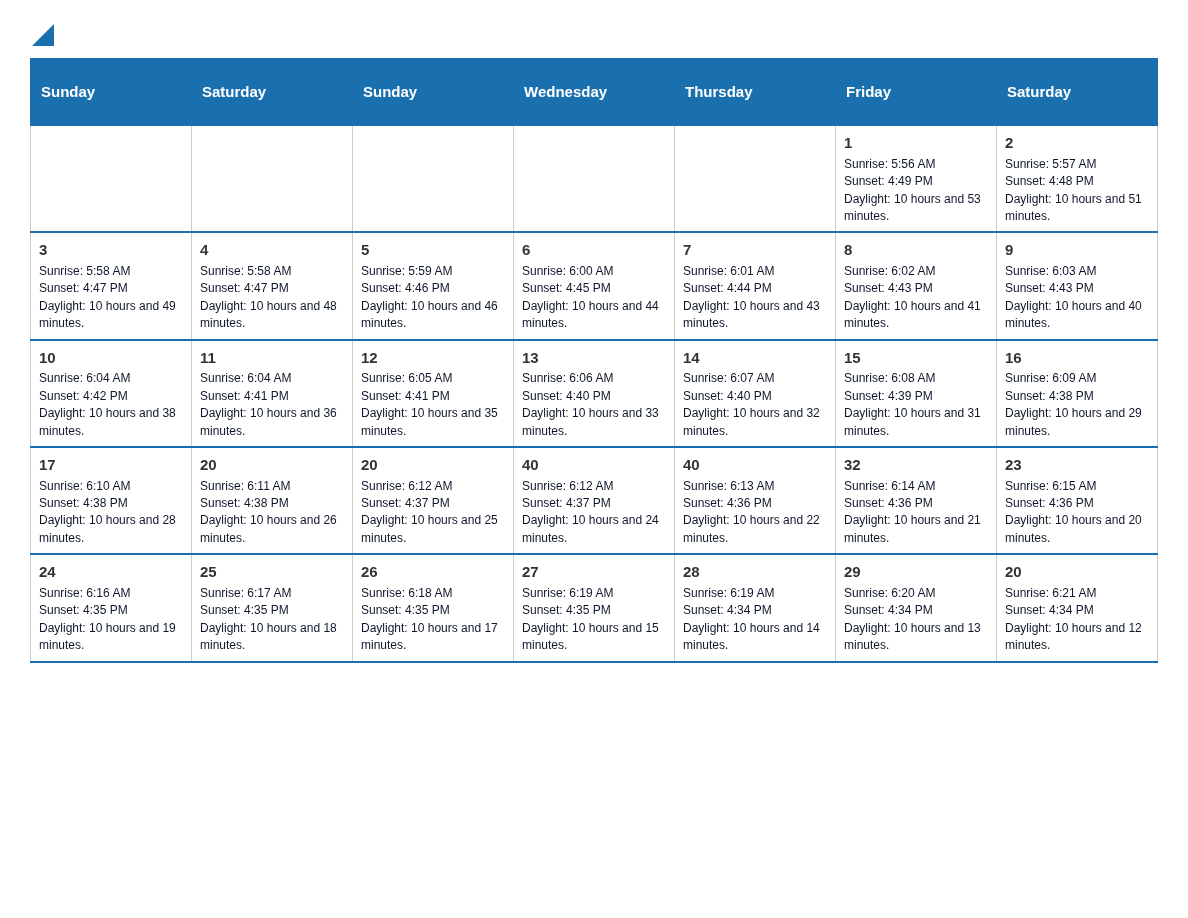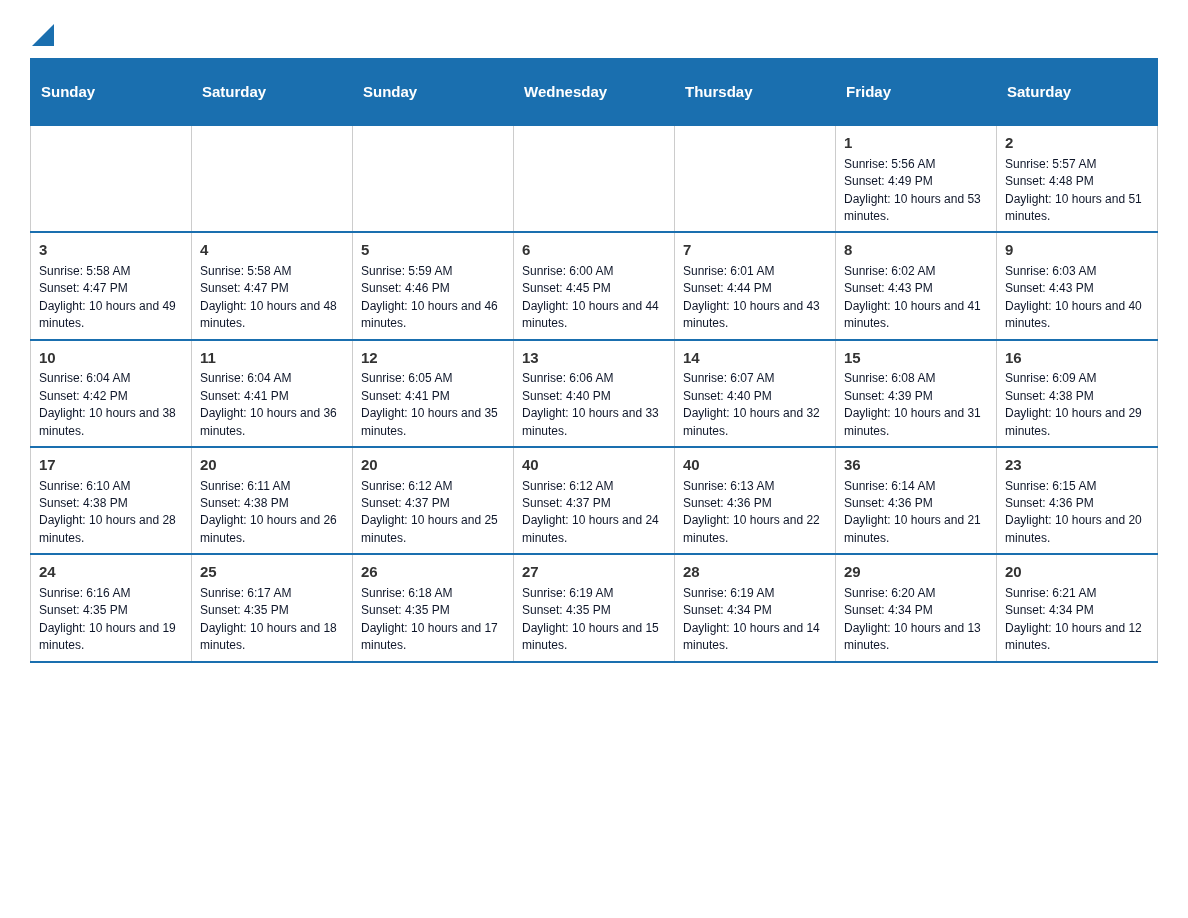--- a/index.html
+++ b/index.html
@@ -210,21 +210,21 @@
         </td>
         <td>
           <span class="day-number">40</span>
           <div class="day-info">Sunrise: 6:12 AM<br>Sunset: 4:37 PM<br>Daylight: 10 hours and 24 minutes.</div>
         </td>
         <td>
           <span class="day-number">40</span>
           <div class="day-info">Sunrise: 6:13 AM<br>Sunset: 4:36 PM<br>Daylight: 10 hours and 22 minutes.</div>
         </td>
         <td>
-          <span class="day-number">36</span>
+          <span class="day-number">32</span>
           <div class="day-info">Sunrise: 6:14 AM<br>Sunset: 4:36 PM<br>Daylight: 10 hours and 21 minutes.</div>
         </td>
         <td>
           <span class="day-number">23</span>
           <div class="day-info">Sunrise: 6:15 AM<br>Sunset: 4:36 PM<br>Daylight: 10 hours and 20 minutes.</div>
         </td>
       </tr>
       <tr>
         <td>
           <span class="day-number">24</span>

